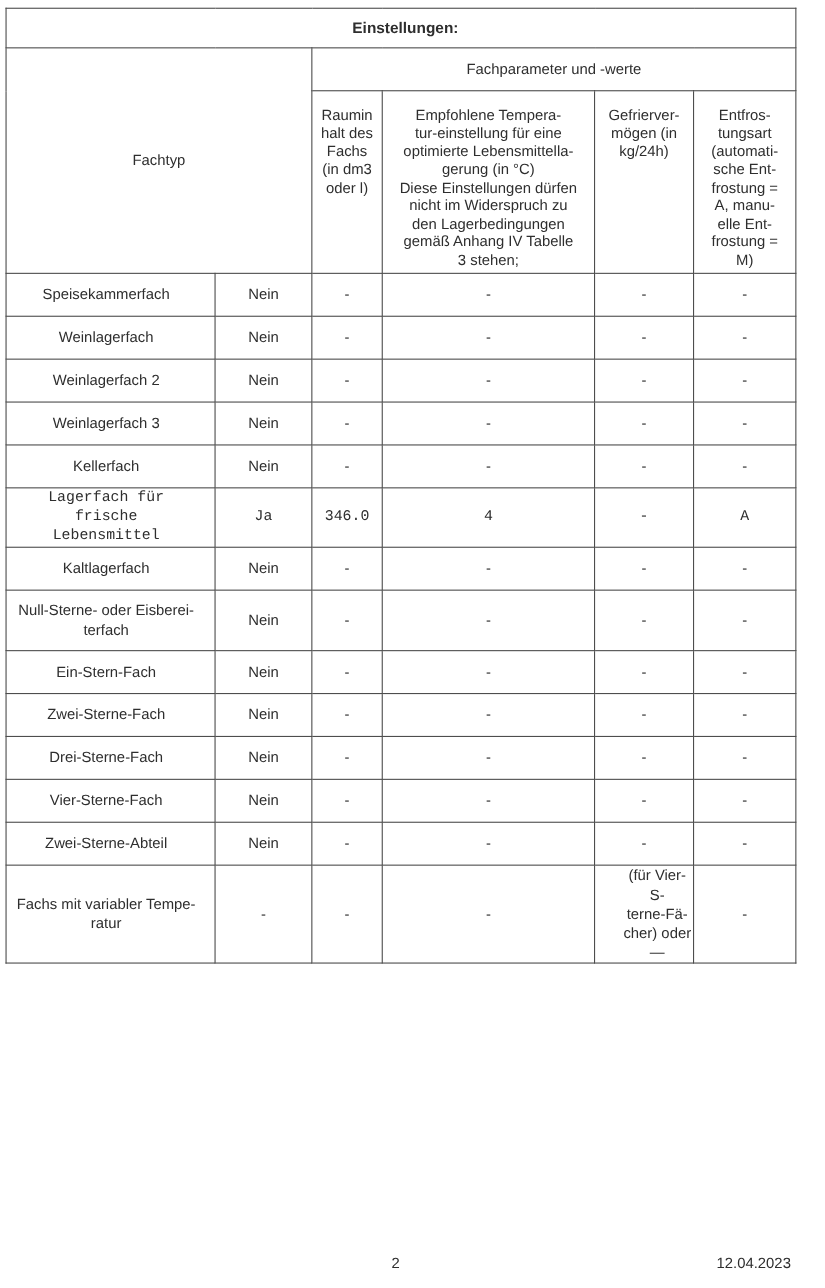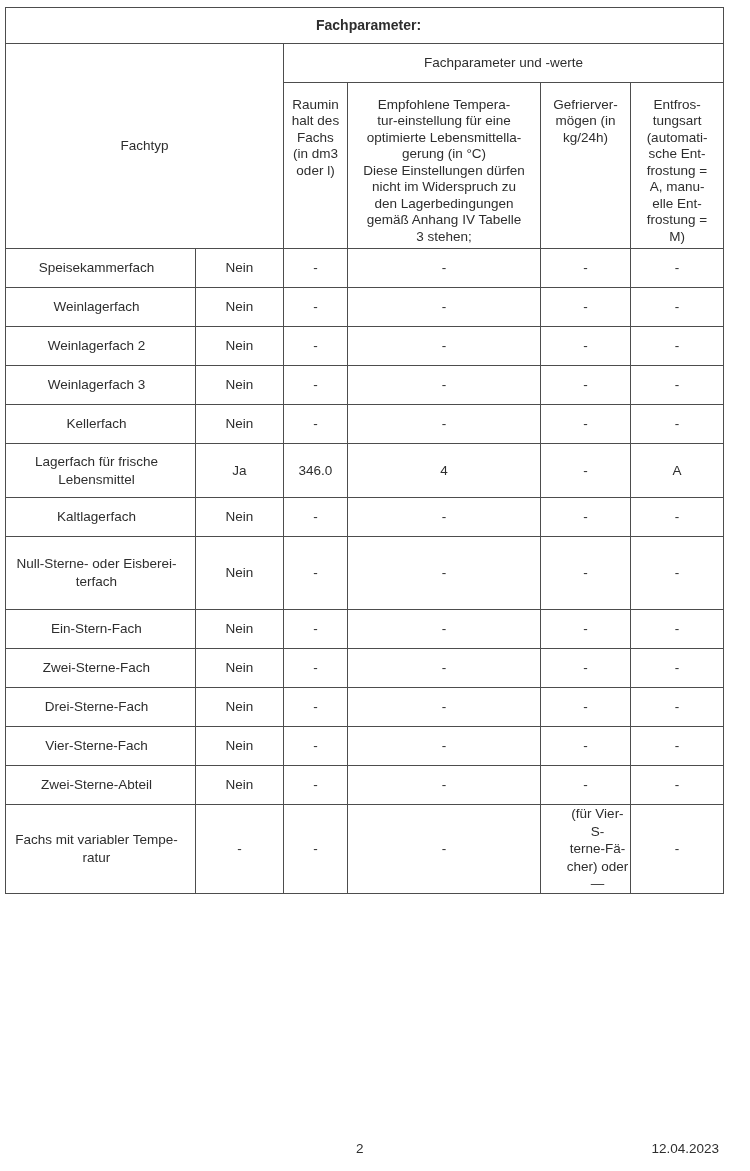--- a/index.html
+++ b/index.html
@@ -45,22 +45,22 @@
   }
 
   td.name-cell {
     text-align: left;
     padding-left: 8px;
     padding-right: 16px;
     white-space: pre-line;
     line-height: 1.25;
   }
   tr.row-normal { height: 39px; }
-  tr.row-tall   { height: 54px; }
-  tr.row-tall2  { height: 73px; margin-top: 16px; }
+  tr.row-tall   { height: 54px; font-family: Liberation Mono, monospace; }
+  tr.row-tall2  { height: 55px; margin-top: 16px; }
   tr.row-xtall  { height: 89px; }
 
   td.freeze-note-cell {
     text-align: left;
     padding-left: 24px;
     white-space: pre-line;
     line-height: 1.25;
   }
 
   .footer {
@@ -82,21 +82,21 @@
     <colgroup>
       <col style="width:190px">
         <col style="width:88px">
         <col style="width:64px">
       <col style="width:193px">
         <col style="width:90px">
         <col style="width:93px">
     </colgroup>
     <tbody>
       <tr>
-        <td class="title-cell" colspan="6">Fachparameter:</td>
+        <td class="title-cell" colspan="6">Einstellungen:</td>
       </tr>
       <tr>
         <td class="fachtyp-cell" colspan="2" rowspan="2">Fachtyp</td>
         <td class="group-header-cell" colspan="4">Fachparameter und -werte</td>
       </tr>
       <tr class="col-header-row">
         <td>Raumin
 halt des
 Fachs
 (in dm3

